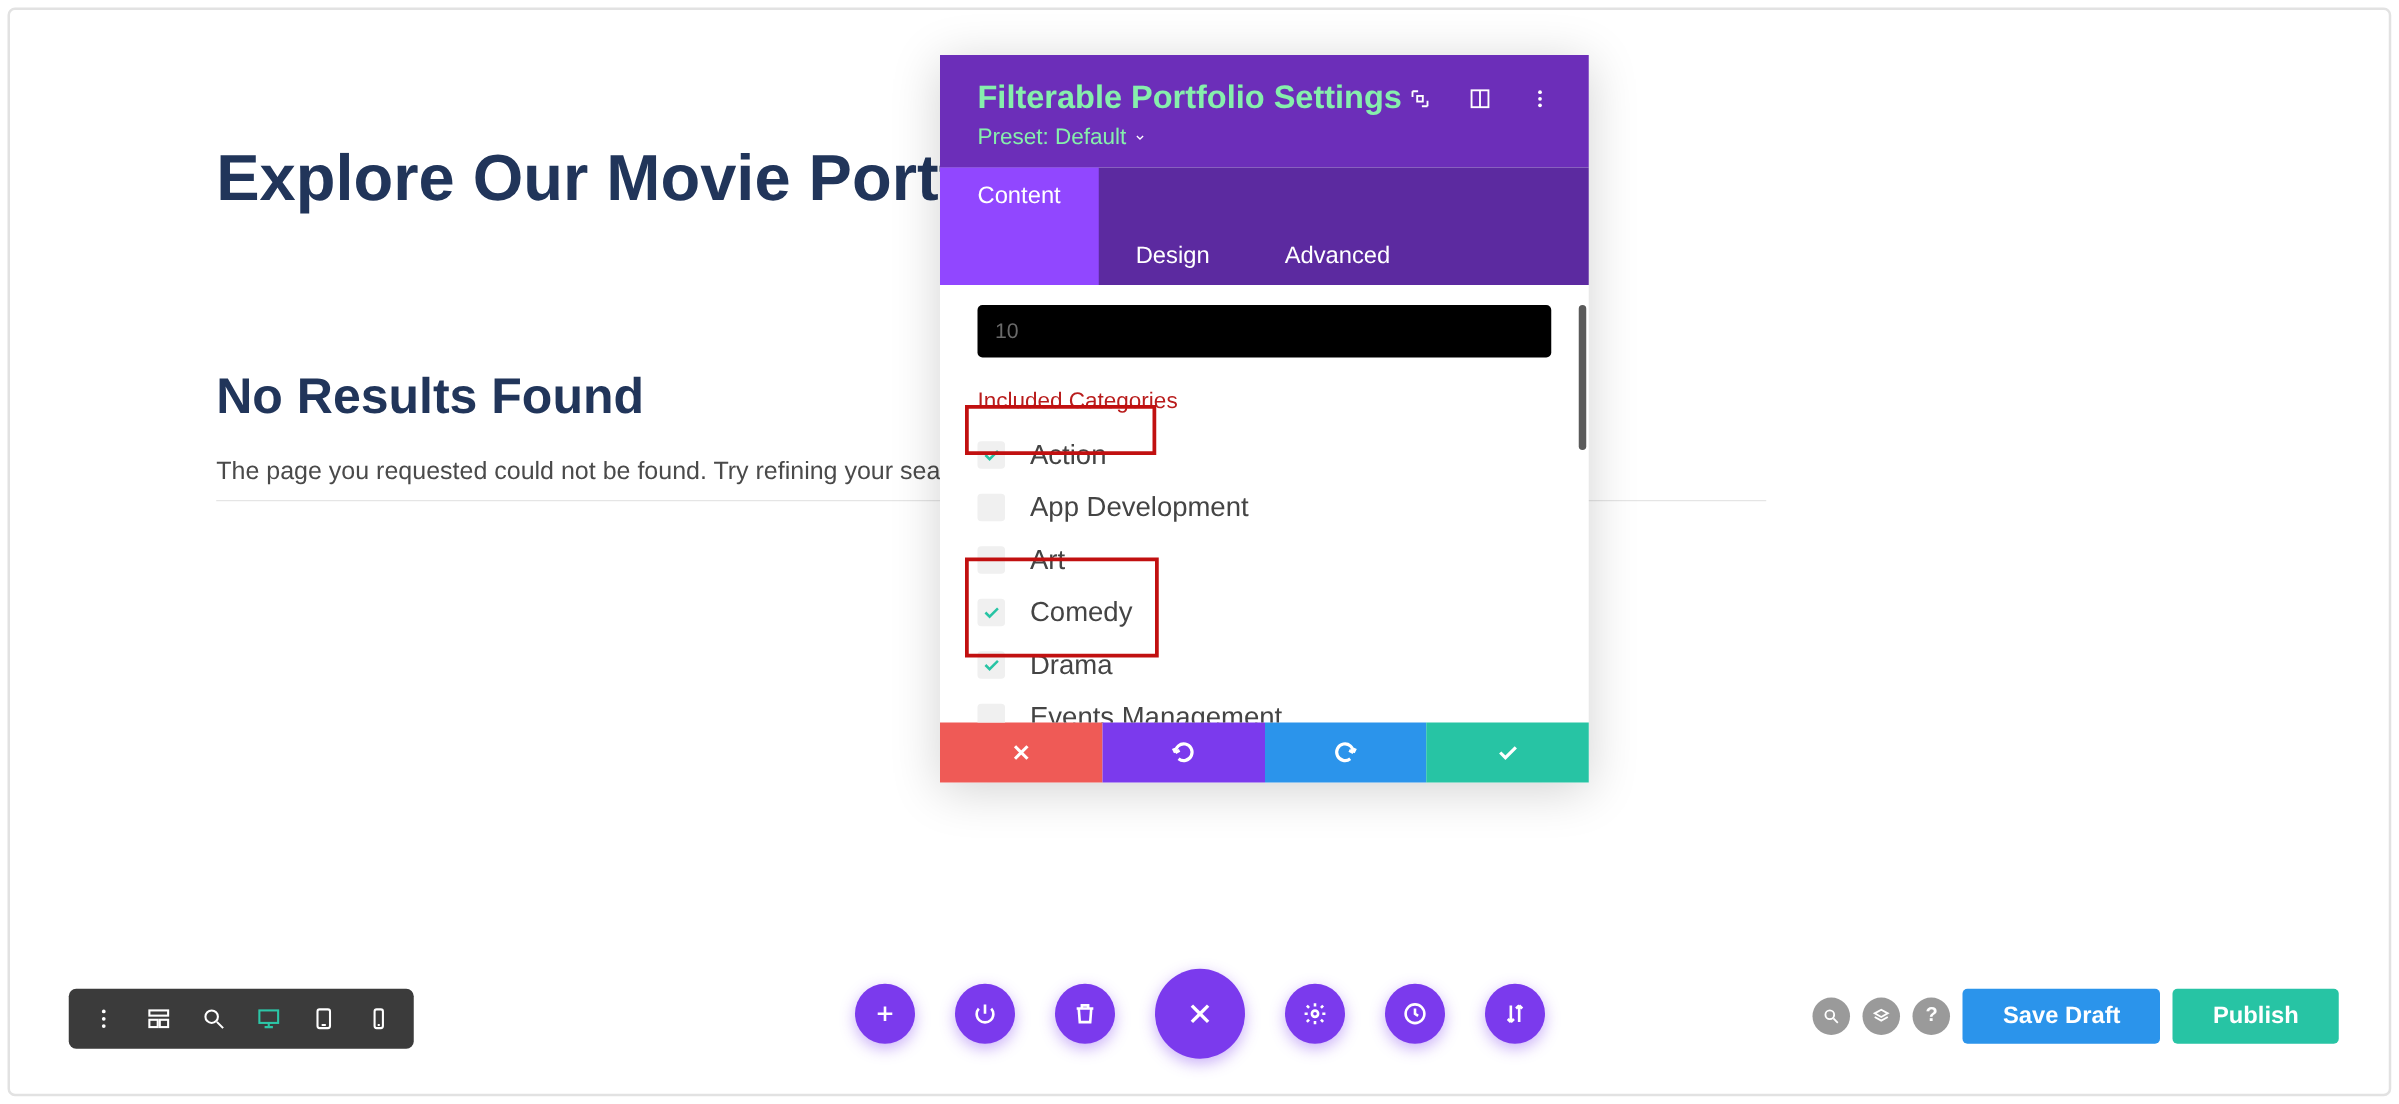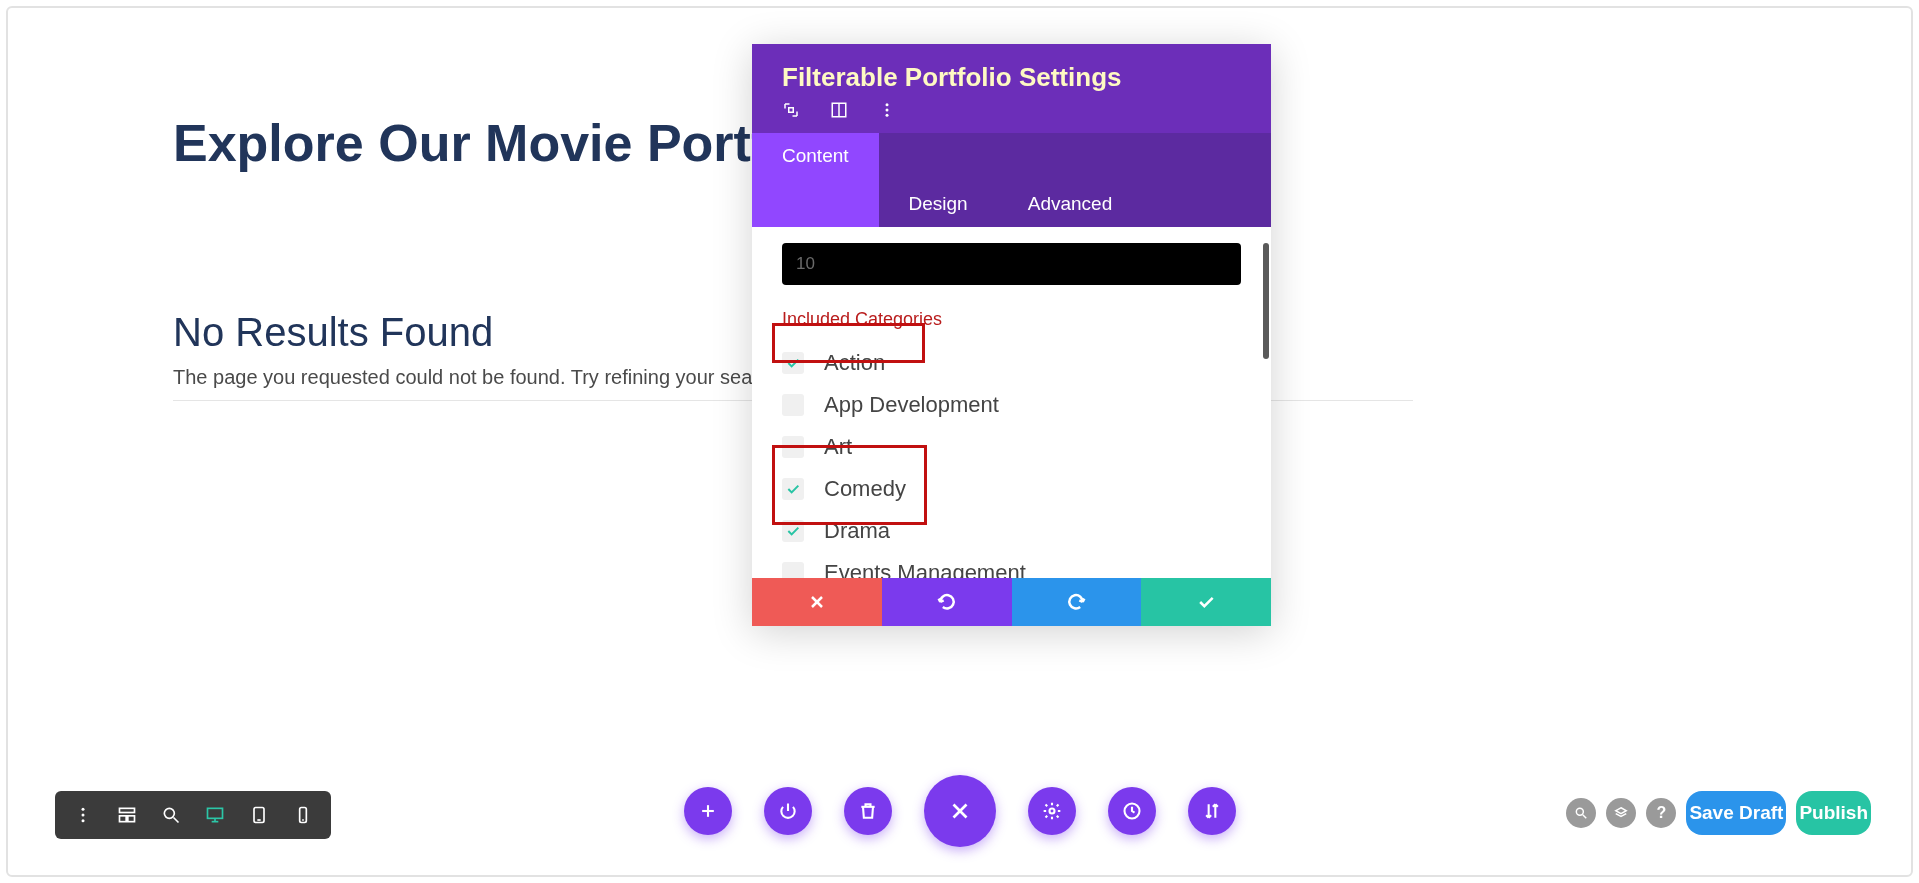--- a/index.html
+++ b/index.html
@@ -20,22 +20,22 @@
     position:absolute; left:6px; top:6px; right:6px; bottom:6px;
     border:2px solid #e2e2e2; border-radius:6px; background:#fff;
   }
 
   
   .page-title {
     position:absolute; left:165px; top:105px;
     font-size:52px; font-weight:700; color:var(--dark-navy);
   }
   .no-results-title {
-    position:absolute; left:165px; top:302px;
-    font-size:40px; font-weight:400; color:var(--dark-navy);text-align:center;
+    position:absolute; left:165px; top:287px;
+    font-size:40px; font-weight:700; color:var(--dark-navy);text-align:center;
   }
   .no-results-text {
     position:absolute; left:165px; top:358px;
     font-size:20px; color:#4a4a4a;
   }
   .content-divider {
     position:absolute; left:165px; top:392px; width:1240px; height:1px; background:#e5e5e5;
   }
 
   
@@ -69,35 +69,35 @@
   .right-actions {
     position:absolute; right:40px; bottom:40px; display:flex; align-items:center; gap:10px;
   }
   .mini-circ {
     width:30px; height:30px; border-radius:50%; background:#9a9a9a;
     display:flex; align-items:center; justify-content:center; cursor:pointer;
   }
   .mini-circ svg { width:14px; height:14px; stroke:#fff; fill:none; stroke-width:2.5; }
   .mini-circ.q { font-size:16px; color:#fff; font-weight:700; }
   .btn-save, .btn-publish {
-    height:44px; padding:0 3px; border-radius:16px; color:#fff;
+    height:44px; padding:0 32px; border-radius:4px; color:#fff;
     font-size:19px; font-weight:600; display:flex; align-items:center; cursor:pointer;
   }
   .btn-save { background:var(--blue); }
   .btn-publish { background:var(--teal); }
 
   
   .panel {
     position:absolute; left:744px; top:36px; width:519px; height:582px;
     background:#fff; box-shadow:0 6px 40px rgba(0,0,0,0.18); border-radius:4px 4px 0 0;
     display:flex; flex-direction:column;
   }
   .panel-header {
-    background:var(--panel-purple); color:#fef9c3; padding:18px 30px 14px 30px;
-    display:flex; justify-content:space-between; align-items:flex-start;flex-direction:column;
+    background:var(--panel-purple); color:#86efac; padding:18px 30px 14px 30px;
+    display:flex; justify-content:space-between; align-items:flex-start;
   }
   .panel-titles .panel-title { font-size:26px; font-weight:700; }
   .panel-titles .panel-preset { font-size:18px; margin-top:6px; display:flex; align-items:center; gap:6px; cursor:pointer; }
   .panel-header-icons { display:flex; gap:30px; padding-top:8px; }
   .panel-header-icons .hicon { width:18px; height:18px; cursor:pointer; }
   .panel-header-icons svg { width:18px; height:18px; stroke:#fff; fill:none; stroke-width:2; }
 
   .panel-tabs { display:flex; background:var(--panel-purple-dark); }
   .tab {
     flex:0 0 auto; padding:12px 30px; font-size:19px; font-weight:400; color:#fff;
@@ -251,20 +251,26 @@
     </div>
     <div class="mini-circ q">?</div>
     <div class="btn-save">Save Draft</div>
     <div class="btn-publish">Publish</div>
   </div>
 
   <div class="panel">
     <div class="panel-header">
       <div class="panel-titles">
         <div class="panel-title">Filterable Portfolio Settings</div>
+        <div class="panel-preset">
+          <span>Preset: Default</span>
+          <svg width="10" height="10" viewBox="0 0 24 24">
+              <path d="M6 9l6 6 6-6" stroke="#fff" stroke-width="2.5" fill="none"></path>
+            </svg>
+        </div>
       </div>
       <div class="panel-header-icons">
         <div class="hicon">
           <svg viewBox="0 0 24 24">
               <path d="M4 4h6M4 4v6M20 20h-6M20 20v-6"></path>
               <rect x="9" y="9" width="6" height="6"></rect>
             </svg>
         </div>
         <div class="hicon">
           <svg viewBox="0 0 24 24">

